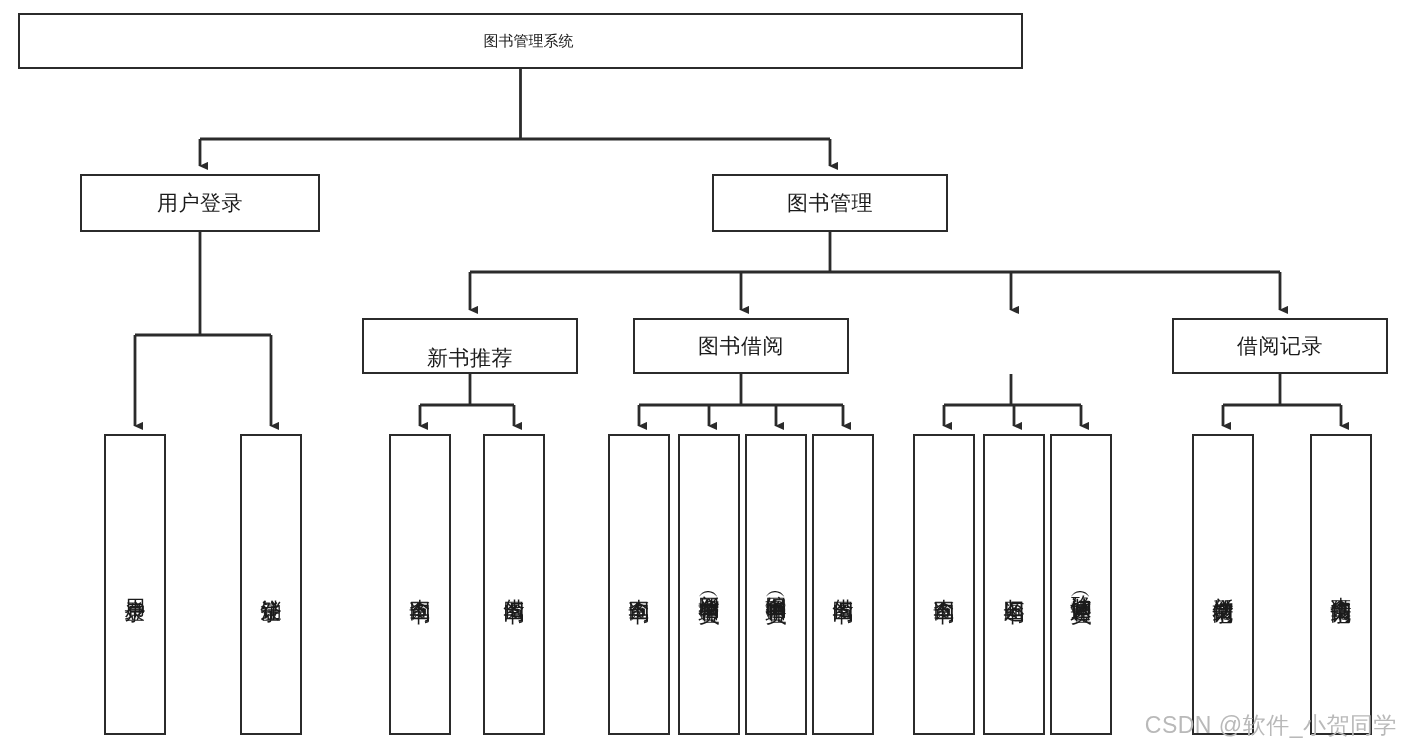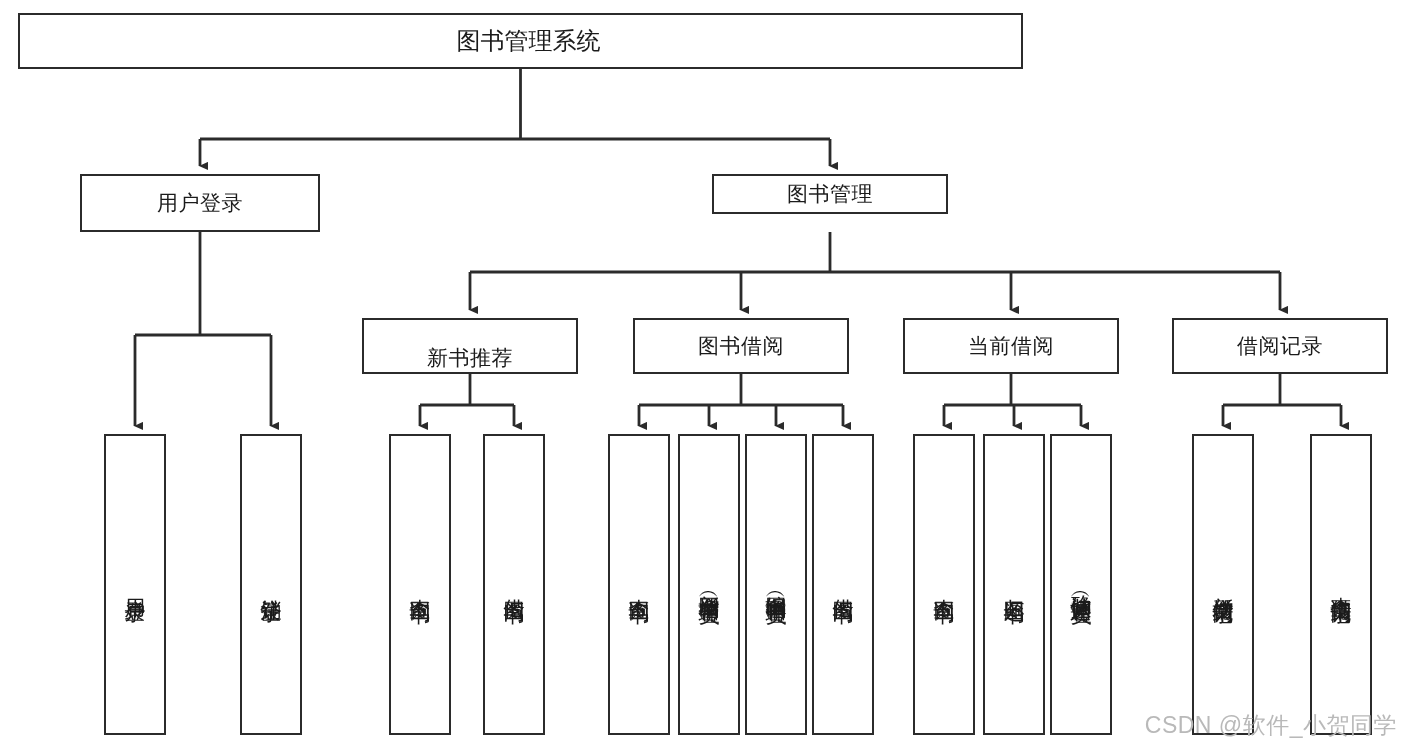--- a/index.html
+++ b/index.html
@@ -33,21 +33,21 @@
     display: flex;
     align-items: center;
     justify-content: center;
     color: #1b1b1b;
   }
   .node.horiz {
     font-size: 21px;
     letter-spacing: 0.5px;
   }
   .node.root {
-    font-size: 24px;
+    font-size: 15px;
     padding-left: 16px;
   }
   .node.vert {
     writing-mode: vertical-rl;
     text-orientation: upright;
     font-size: 21px;
     line-height: 1.05;
     letter-spacing: 1.5px;
     padding: 4px 0;
     text-align: center;
@@ -125,32 +125,29 @@
     </g>
   </svg>
 
   <div class="node root" id="node-root" style="left: 18px; top: 13px; width: 1005px; height: 56px;">
     <span>图书管理系统</span>
   </div>
 
   <div class="node horiz" id="node-l2-0" style="left: 80px; top: 174px; width: 240px; height: 58px;">
     <span>用户登录</span>
   </div>
-  <div class="node horiz" id="node-l2-1" style="left: 712px; top: 174px; width: 236px; height: 40px;">
+  <div class="node horiz" id="node-l2-1" style="left: 712px; top: 174px; width: 236px; height: 58px;">
     <span>图书管理</span>
   </div>
 
   <div class="node horiz" id="node-l3-0" style="left: 362px; top: 318px; width: 216px; height: 56px; align-items: flex-end;">
     <span>新书推荐</span>
   </div>
   <div class="node horiz" id="node-l3-1" style="left: 633px; top: 318px; width: 216px; height: 56px;">
     <span>图书借阅</span>
-  </div>
-  <div class="node horiz" id="node-l3-2" style="left: 903px; top: 318px; width: 216px; height: 56px;">
-    <span>当前借阅</span>
   </div>
   <div class="node horiz" id="node-l3-3" style="left: 1172px; top: 318px; width: 216px; height: 56px;">
     <span>借阅记录</span>
   </div>
 
   <div class="node vert" id="node-leaf-0" style="left: 104px; top: 434px; width: 62px; height: 301px;">
     <span class="vtext">用户登录</span>
   </div>
   <div class="node vert" id="node-leaf-1" style="left: 240px; top: 434px; width: 62px; height: 301px;">
     <span class="vtext">注销登录</span>

